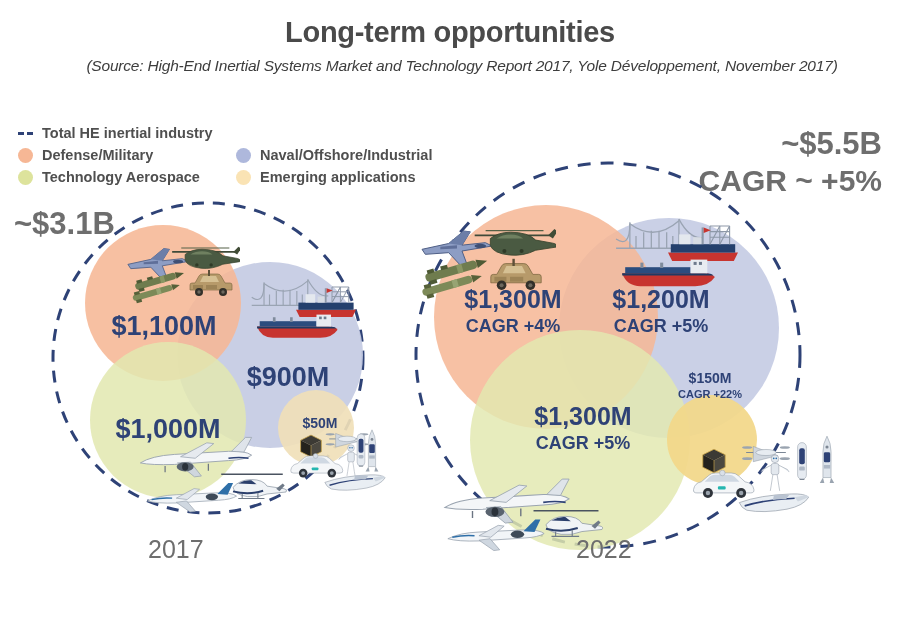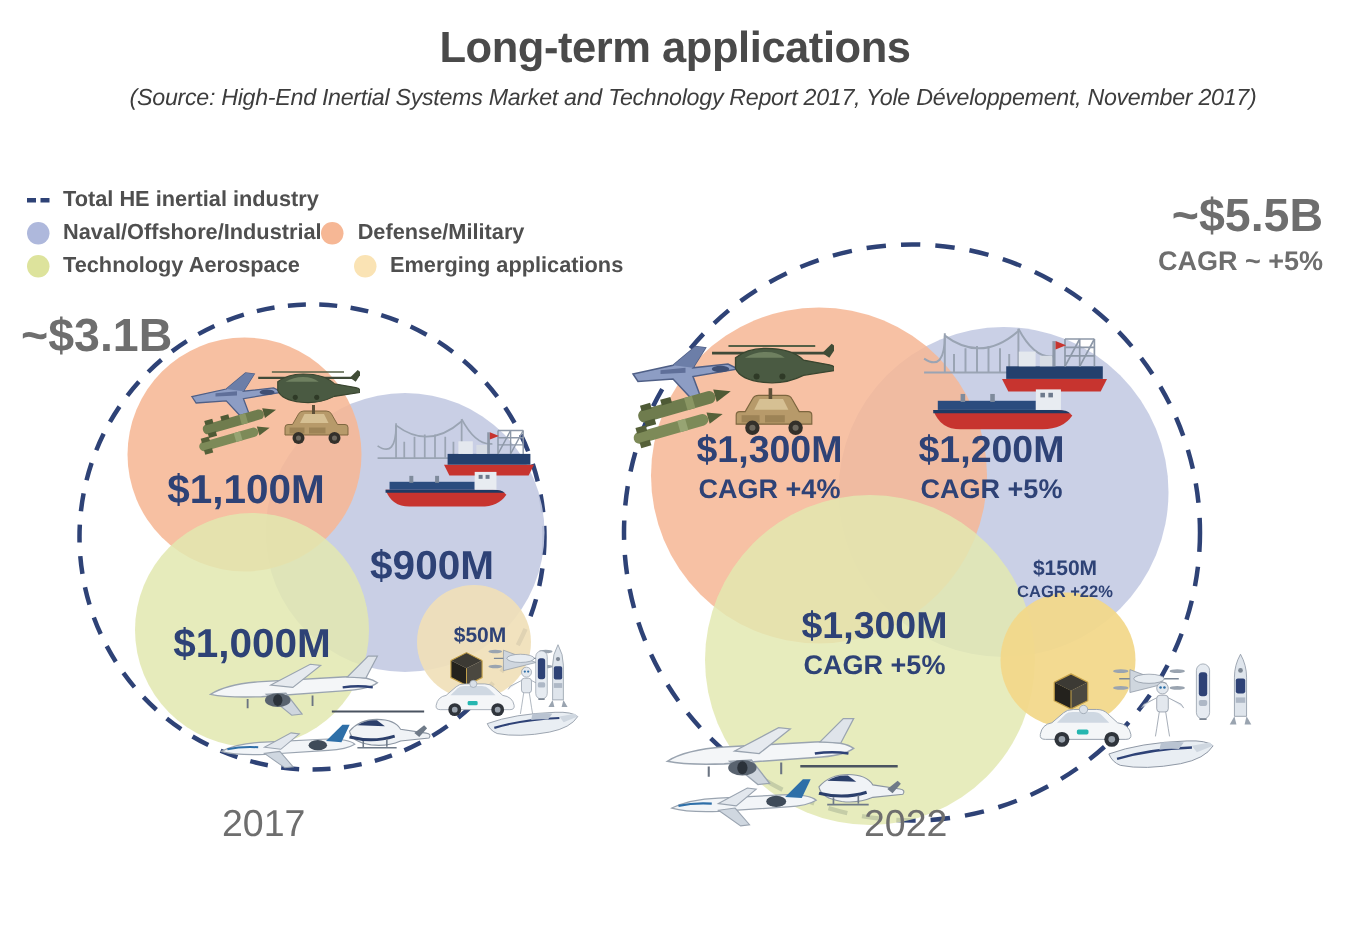--- a/index.html
+++ b/index.html
@@ -110,21 +110,21 @@
     top: 206px;
     font-size: 31px;
   }
   .total-2022 {
     right: 18px;
     top: 126px;
     text-align: right;
     font-size: 31px;
   }
   .total-cagr {
-    font-size: 18px;
+    font-size: 30px;
     font-weight: bold;
     color: #6e6e6e;
     margin-top: 2px;
   }
 
   
   .year {
     position: absolute;
     font-size: 25px;
     font-weight: normal;
@@ -162,38 +162,38 @@
     font-weight: bold;
     text-anchor: middle;
     font-size: 11px;
   }
 </style>
 </head>
 <body>
 
 <div class="page">
 
-  <div class="title">Long-term applications</div>
+  <div class="title">Long-term opportunities</div>
   <div class="subtitle">(Source: High-End Inertial Systems Market and Technology Report 2017, Yole Développement, November 2017)</div>
 
   <div class="legend">
     <div class="legend-row">
       <div class="legend-item legend-col-left">
         <span class="swatch-dash"></span>
         <span class="legend-label">Total HE inertial industry</span>
       </div>
     </div>
     <div class="legend-row">
+      <div class="legend-item legend-col-left">
+        <span class="swatch" style="background:#f6b795"></span>
+        <span class="legend-label">Defense/Military</span>
+      </div>
       <div class="legend-item">
         <span class="swatch" style="background:#aeb8dc"></span>
         <span class="legend-label">Naval/Offshore/Industrial</span>
-      </div>
-      <div class="legend-item legend-col-left">
-        <span class="swatch" style="background:#f6b795"></span>
-        <span class="legend-label">Defense/Military</span>
       </div>
     </div>
     <div class="legend-row">
       <div class="legend-item legend-col-left">
         <span class="swatch" style="background:#dde39c"></span>
         <span class="legend-label">Technology Aerospace</span>
       </div>
       <div class="legend-item">
         <span class="swatch" style="background:#fae3b4"></span>
         <span class="legend-label">Emerging applications</span>

